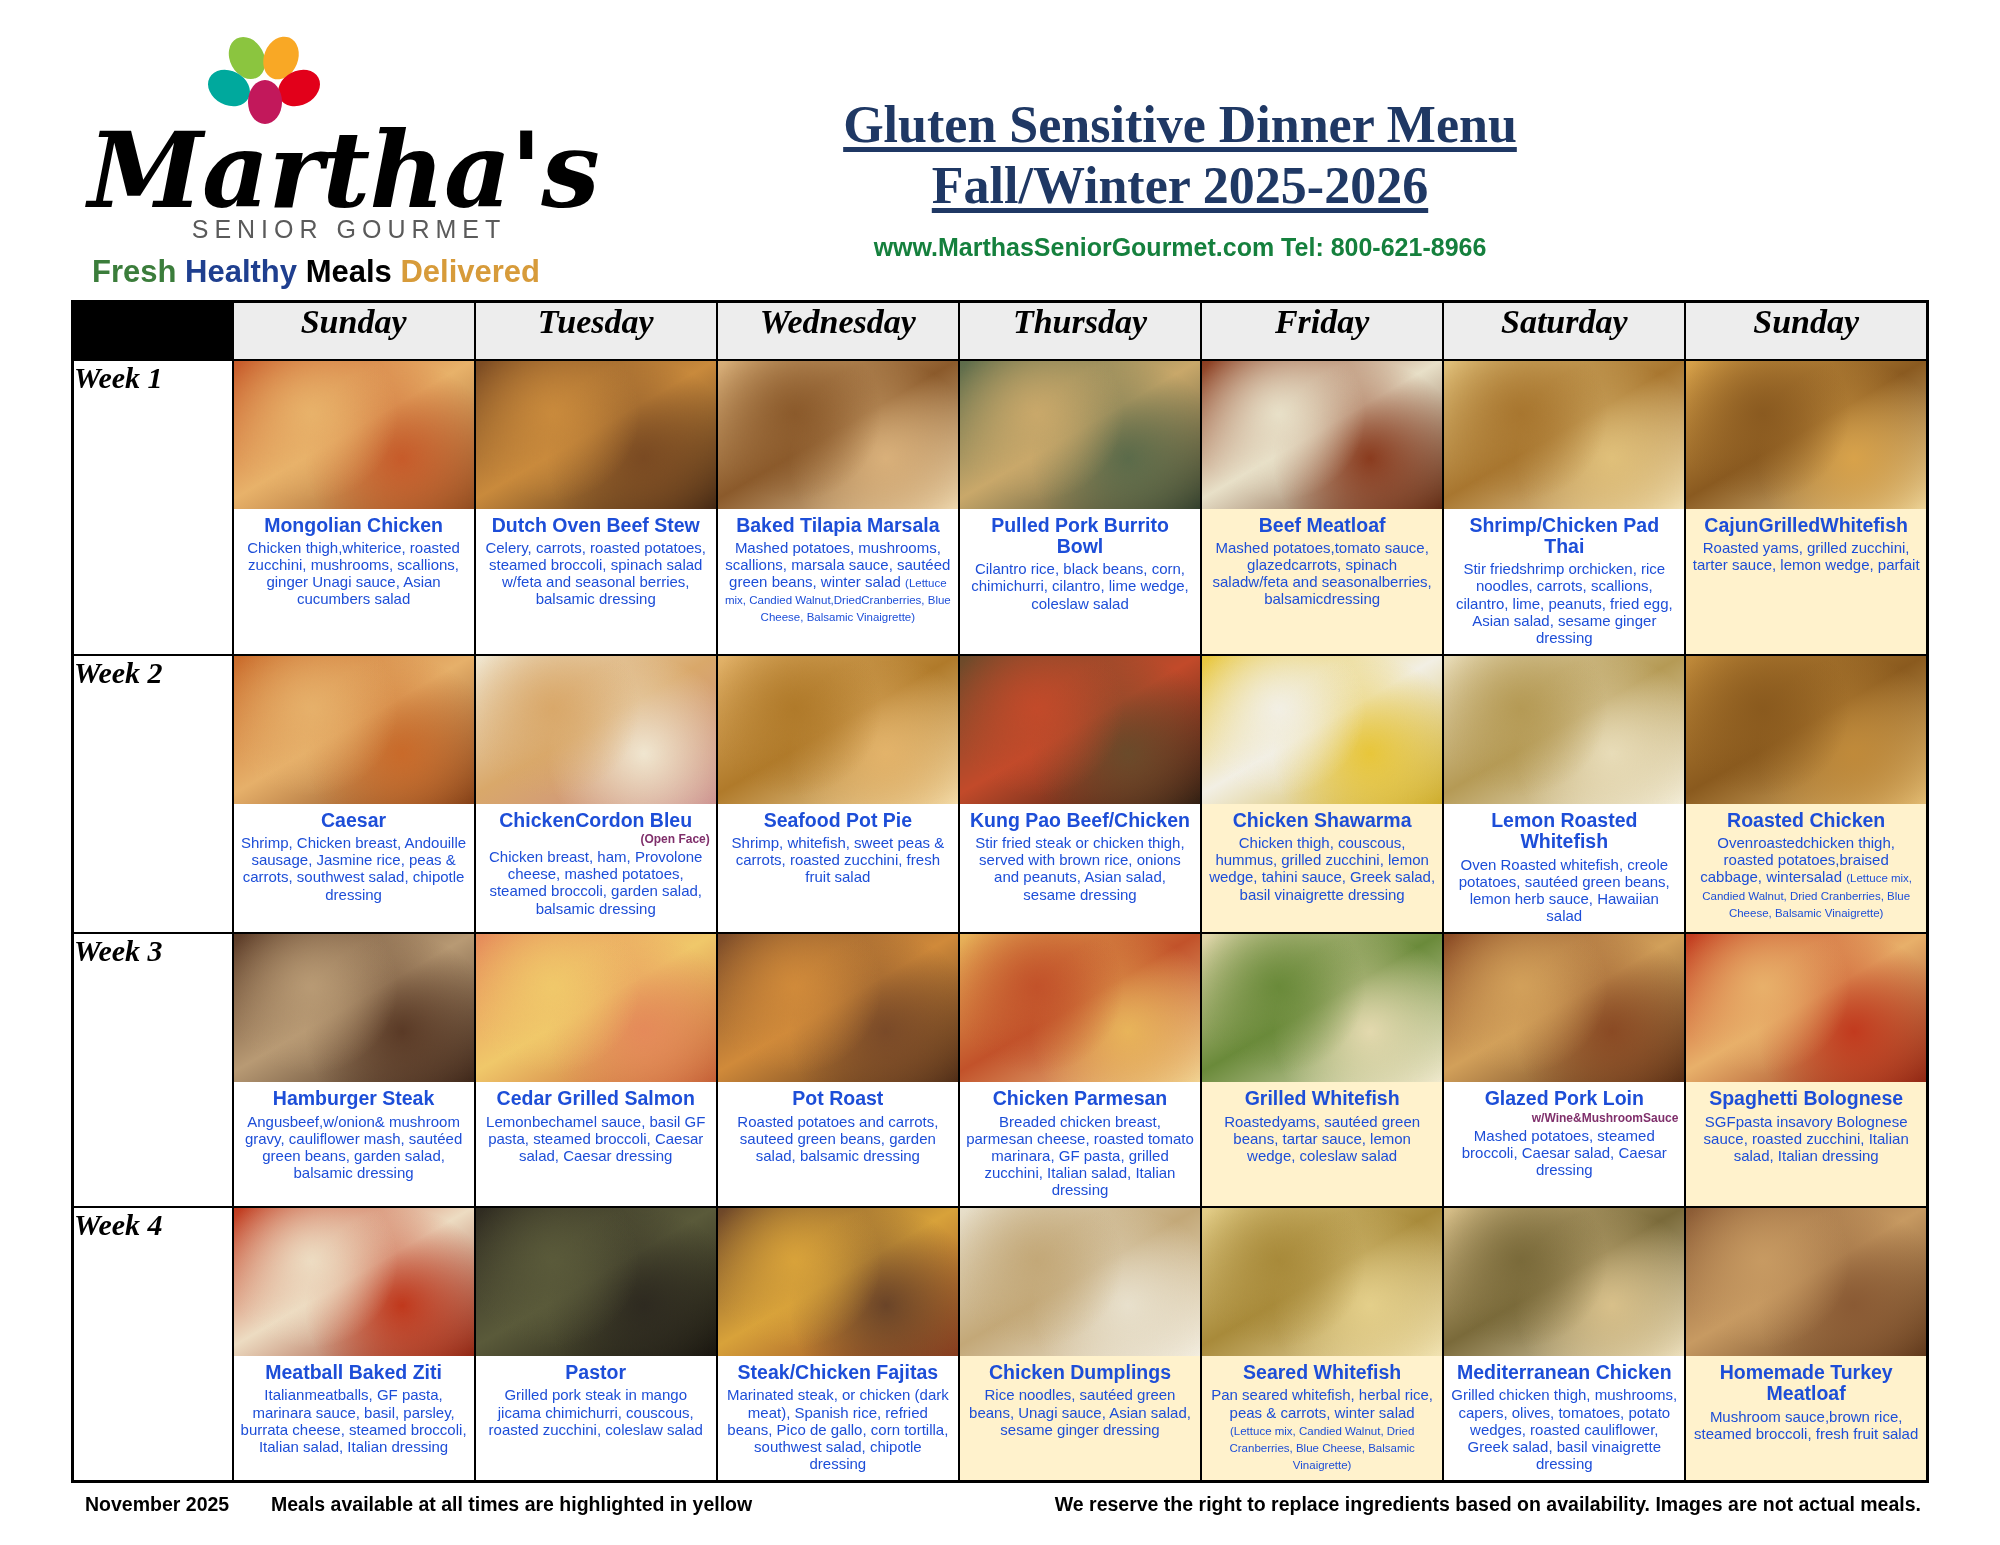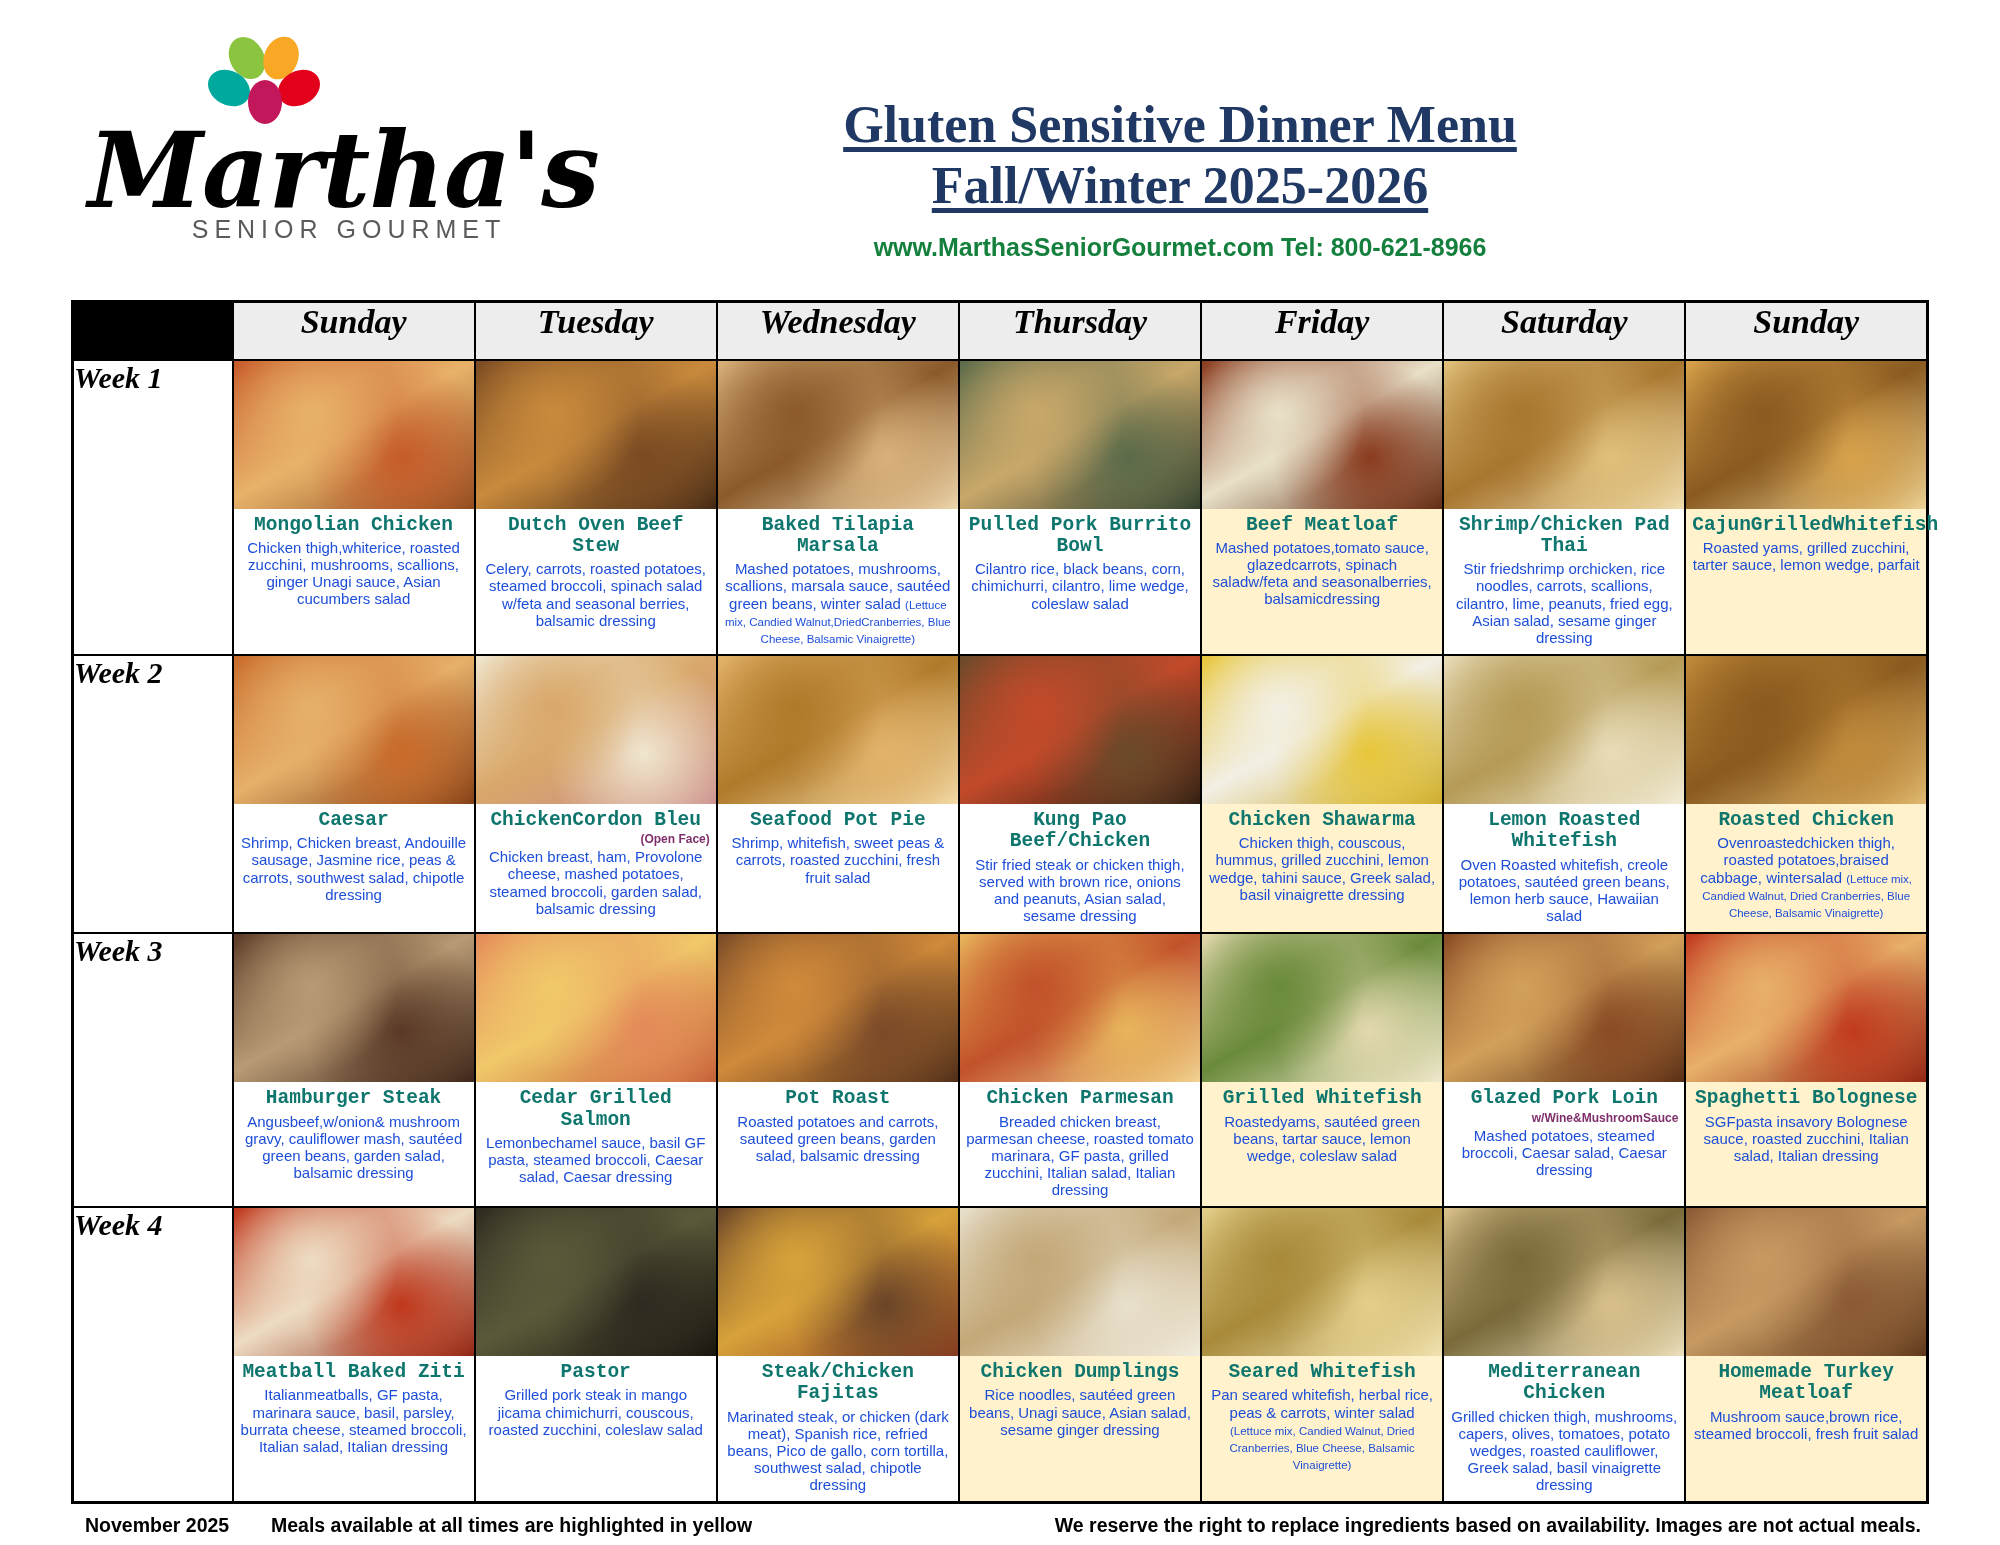--- a/index.html
+++ b/index.html
@@ -121,24 +121,24 @@
     font-size: 30px;
     padding: 14px 0 0 14px;
   }
   .meal-cell { background: #ffffff; }
   .meal-cell.hl { background: #FFF2CC; margin-top: 17px; }
 
   .photo { width: 100%; height: 148px; display: block; }
 
   .meal-body { padding: 6px 6px 8px 6px; text-align: center; }
   .meal-name {
-    font-family: Liberation Mono, monospace;
+    font-family: Liberation Sans, sans-serif;
     font-weight: 700;
     font-size: 19.5px;
-    color: #0f766e;
+    color: #1d4ed8;
     line-height: 1.1;
     margin-bottom: 3px;
   }
   .meal-sub {
     font-family: "Liberation Sans", sans-serif;
     font-weight: 700;
     font-size: 12px;
     color: #7F2F6B;
     margin-top: -2px;
     margin-bottom: 2px;
@@ -176,20 +176,26 @@
   <div class="logo-wrap">
     <div class="logo-flower">
       <span class="petal p1"></span>
       <span class="petal p2"></span>
       <span class="petal p3"></span>
       <span class="petal p4"></span>
       <span class="petal p5"></span>
     </div>
     <div class="marthas">Martha's</div>
     <div class="senior-gourmet">SENIOR GOURMET</div>
+    <div class="tagline">
+      <span class="t-fresh">Fresh</span>
+      <span class="t-healthy">Healthy</span>
+      <span class="t-meals">Meals</span>
+      <span class="t-delivered">Delivered</span>
+    </div>
   </div>
   <div class="title-wrap">
     <div class="title1">Gluten Sensitive Dinner Menu</div>
     <div class="title2">Fall/Winter 2025-2026</div>
     <div class="subtitle">www.MarthasSeniorGourmet.com Tel: 800-621-8966</div>
   </div>
   <div style="width:200px"></div>
 </div>
 
 <table class="calendar">

